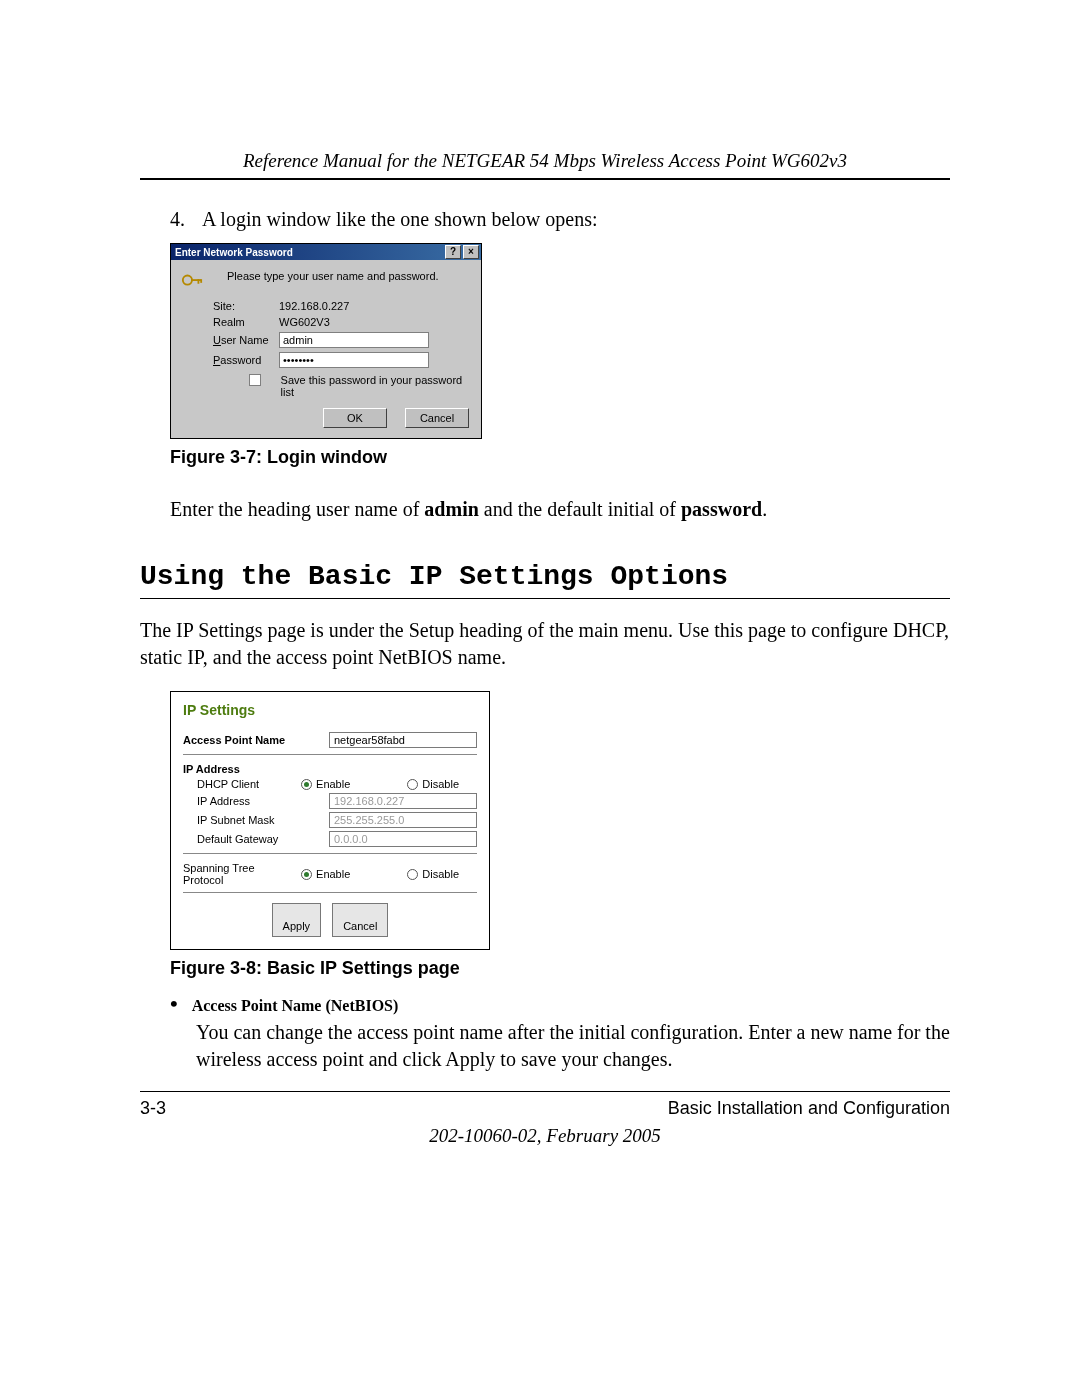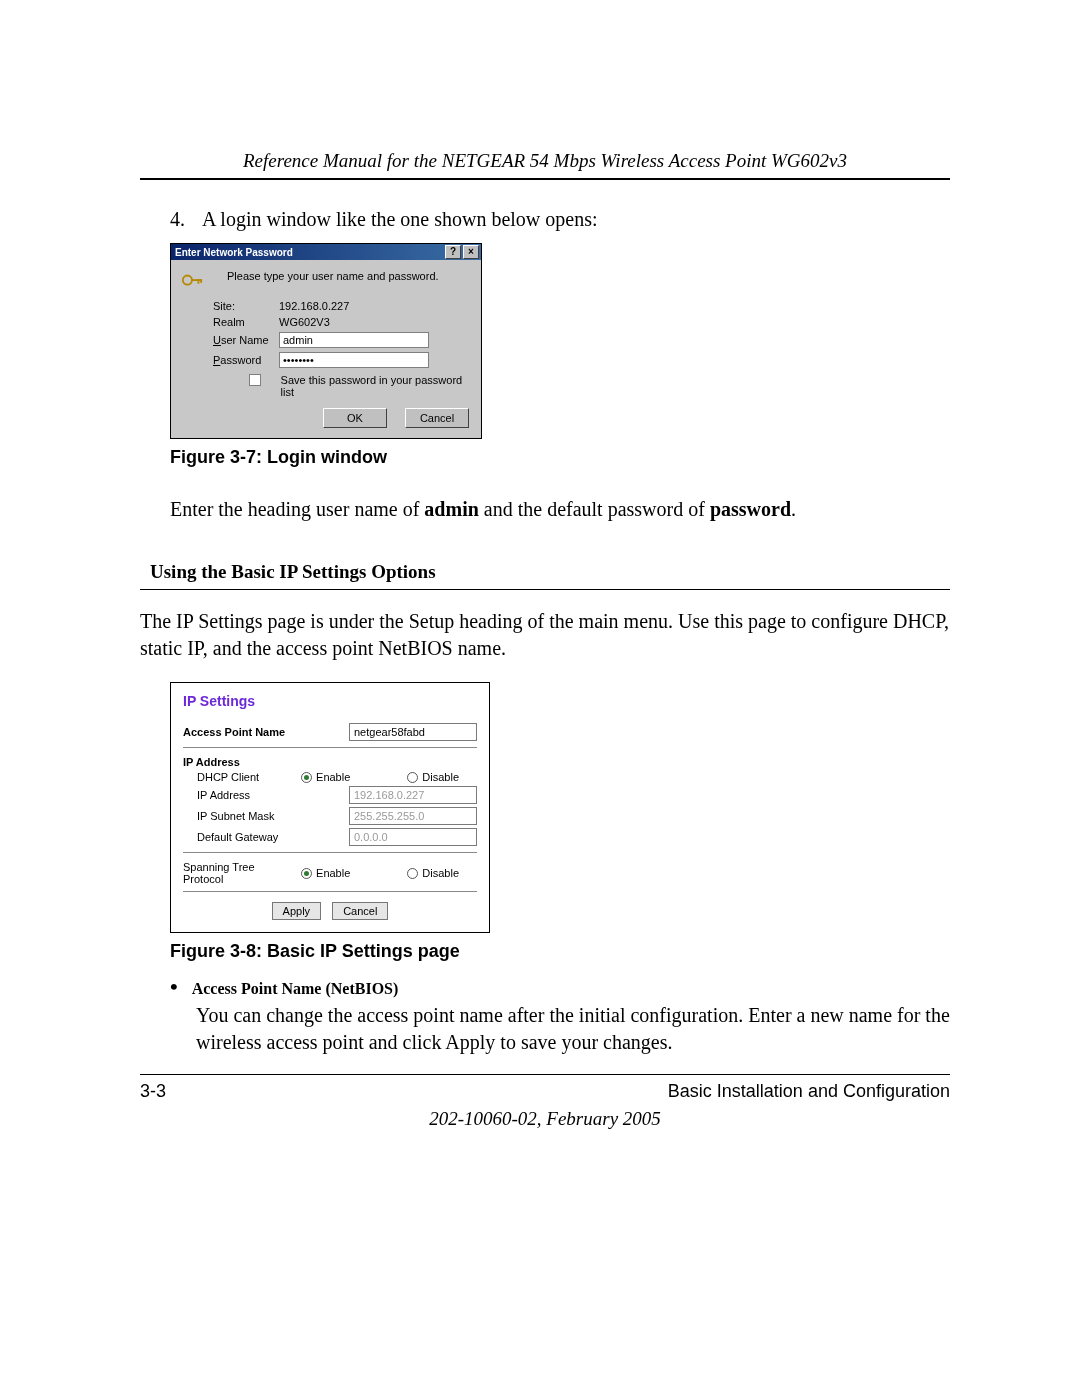--- a/index.html
+++ b/index.html
@@ -24,21 +24,21 @@
     margin: 0 0 6px 0;
   }
   .rule-thick { border-top: 2px solid #000; margin: 4px 0 26px 0; }
   .rule-thin  { border-top: 1px solid #000; margin: 4px 0 10px 0; }
   .body-text { font-size: 20px; line-height: 1.35; }
   .step4 { display: flex; gap: 10px; margin: 0 0 10px 30px; }
   .step-num { min-width: 22px; }
   .step-body { flex: 1; }
   .indent30 { margin-left: 30px; }
   .figcap  { font-family: Arial, Helvetica, sans-serif; font-weight: bold; font-size: 18px; margin: 8px 0 0 30px; }
-  .section-h2 { font-family: Liberation Serif, serif; font-weight: bold; font-size: 19px; margin: 38px 0 6px 10px; }
+  .section-h2 { font-family: Liberation Mono, monospace; font-weight: bold; font-size: 28px; margin: 38px 0 6px 0; }
   .bullet-row { display: flex; align-items: baseline; gap: 14px; margin: 14px 0 4px 30px; }
   .bullet-dot { font-size: 22px; font-weight: bold; line-height: 1; }
   .bullet-head { font-family: "Times New Roman", serif; font-weight: bold; font-size: 16px; }
   .bullet-body { margin: 4px 0 0 56px; font-size: 20px; line-height: 1.35; }
   .footer-rule { border-top: 1px solid #000; margin: 18px 0 6px 0; }
   .footer-row { display: flex; justify-content: space-between; font-family: Arial, Helvetica, sans-serif; font-size: 18px; }
   .footer-pub { text-align: center; font-style: italic; font-size: 19px; margin-top: 6px; }
 
   
   .dlg37 {
@@ -109,43 +109,43 @@
     width: 320px;
     font-family: Arial, Helvetica, sans-serif;
     font-size: 11px;
     color: #000;
     margin: 14px 0 0 30px;
     border: 1px solid #000;
     background: #fff;
     padding: 10px 12px 12px 12px;
     box-sizing: border-box;
   }
-  .panel38 .panel-title { color: #6d28d9; font-weight: bold; font-size: 14px; margin-bottom: 14px; }
+  .panel38 .panel-title { color: #4d7c0f; font-weight: bold; font-size: 14px; margin-bottom: 14px; }
   .panel38 .sep { border-top: 1px solid #888; margin: 6px 0 8px 0; }
   .panel38 .hdr { font-weight: bold; font-size: 11px; }
   .panel38 .frow { display: flex; align-items: center; margin: 3px 0; gap: 39px; }
   .panel38 .flab { width: 128px; font-size: 11px; }
   .panel38 .flab.ind { padding-left: 14px; width: 128px; box-sizing: border-box; }
   .panel38 input[type=text] {
-    width: 128px; height: 16px;
+    width: 148px; height: 16px;
     font-family: Arial, sans-serif; font-size: 11px;
     border: 1px solid #7a7a7a;
-    padding: 8px 4px;
+    padding: 0 4px;
     box-sizing: border-box;
   }
   .panel38 input[disabled] { color: #9a9a9a; background: #fff; }
   .panel38 .radiogrp { display: inline-flex; align-items: center; gap: 4px; margin-right: 18px; }
   .panel38 .radio {
     width: 11px; height: 11px; border: 1px solid #555; border-radius: 50%;
     display: inline-flex; align-items: center; justify-content: center; box-sizing: border-box;
   }
   .panel38 .radio .dot { width: 5px; height: 5px; background: #2f7a2f; border-radius: 50%; }
   .panel38 .btnrow { text-align: center; margin-top: 10px; }
   .panel38 button {
-    height: 18px; padding: 0 10px;
+    height: 18px; padding: 16px 10px;
     font-family: Arial, sans-serif; font-size: 11px;
     background: #e6e6e6;
     border: 1px solid #777;
     margin: 0 4px;
   }
 </style>
 </head>
 <body>
 
 <div class="page">
@@ -200,21 +200,21 @@
       </div>
       <div class="btnrow">
         <button class="winbtn">OK</button>
         <button class="winbtn">Cancel</button>
       </div>
     </div>
   </div>
   <div class="figcap">Figure 3-7:  Login window</div>
 
   <p class="body-text indent30" style="margin-top:28px;">
-    <span>Enter the heading user name of </span><b>admin</b><span> and the default password of </span><b>password</b><span>.</span>
+    <span>Enter the heading user name of </span><b>admin</b><span> and the default initial of </span><b>password</b><span>.</span>
   </p>
 
   <div class="section-h2">Using the Basic IP Settings Options</div>
   <div class="rule-thin"></div>
 
   <p class="body-text" style="margin-top:18px;">The IP Settings page is under the Setup heading of the main menu. Use this page to configure DHCP, static IP, and the access point NetBIOS name.</p>
 
   <div class="panel38">
     <div class="panel-title">IP Settings</div>
 

